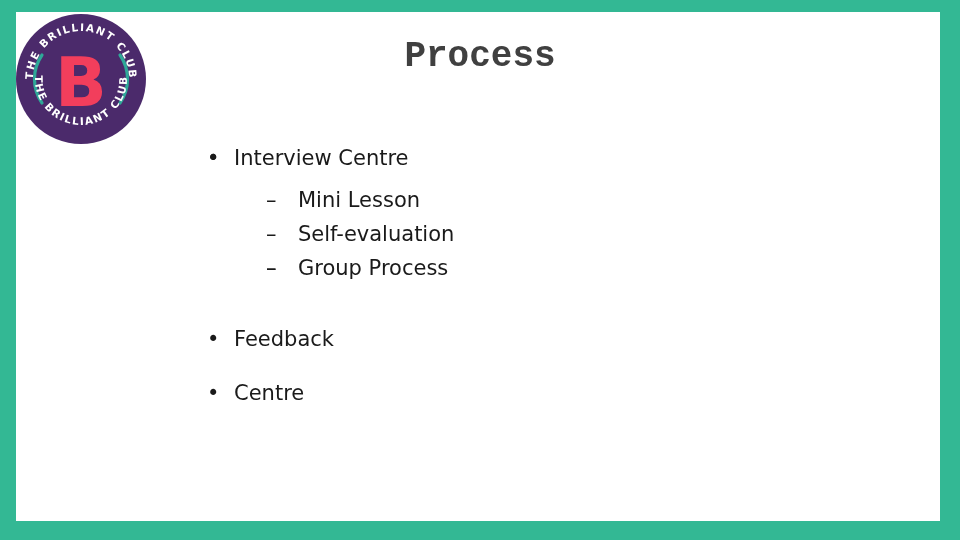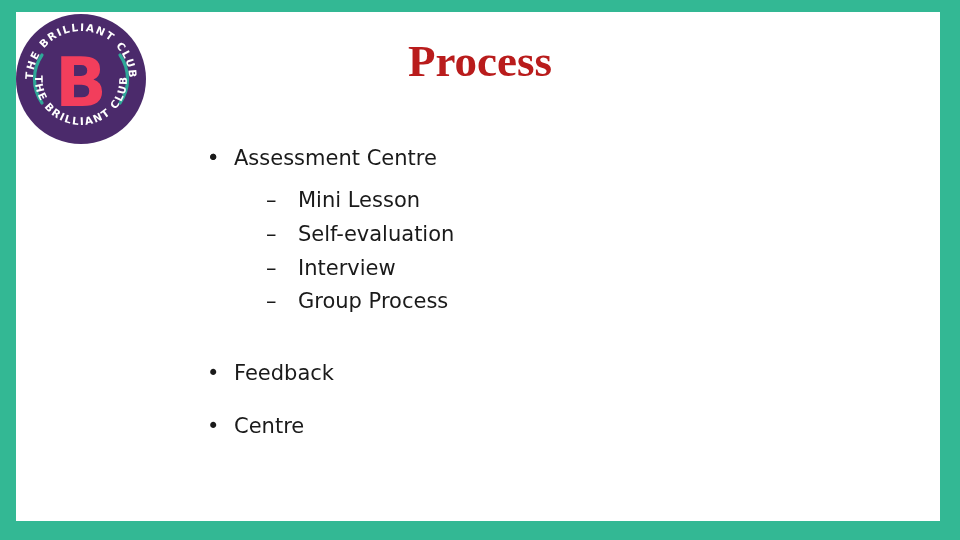--- a/index.html
+++ b/index.html
@@ -42,24 +42,24 @@
   }
   #logo svg { display: block; width: 136px; height: 136px; }
 
   
   #title {
     position: absolute;
     left: 180px;
     top: 37px;
     width: 600px;
     text-align: center;
-    font-family: Liberation Serif, serif;
-    font-size: 45px;
+    font-family: Liberation Mono, monospace;
+    font-size: 36px;
     font-weight: bold;
-    color: #b91c1c;
+    color: #404040;
     letter-spacing: 0px;
     line-height: 1.1;
   }
 
   
   #content {
     position: absolute;
     left: 200px;
     top: 118px;
     width: 700px;
@@ -149,35 +149,34 @@
 
   <div id="content">
     <ul class="lvl1">
 
       <li class="bullet1">
         <span class="marker1">•</span>
       </li>
 
       <li class="bullet1 gap-after">
         <span class="marker1">•</span>
-        <span>Assessment Centre</span>
+        <span>Interview Centre</span>
 
         <div class="sub-wrap">
           <ul class="lvl2">
             <li class="bullet2">
               <span class="marker2">–</span>
               <span>Mini Lesson</span>
             </li>
             <li class="bullet2">
               <span class="marker2">–</span>
               <span>Self-evaluation</span>
             </li>
             <li class="bullet2">
               <span class="marker2">–</span>
-              <span>Interview</span>
             </li>
             <li class="bullet2">
               <span class="marker2">–</span>
               <span>Group Process</span>
             </li>
           </ul>
         </div>
       </li>
 
       <li class="bullet1 pre-gap">

